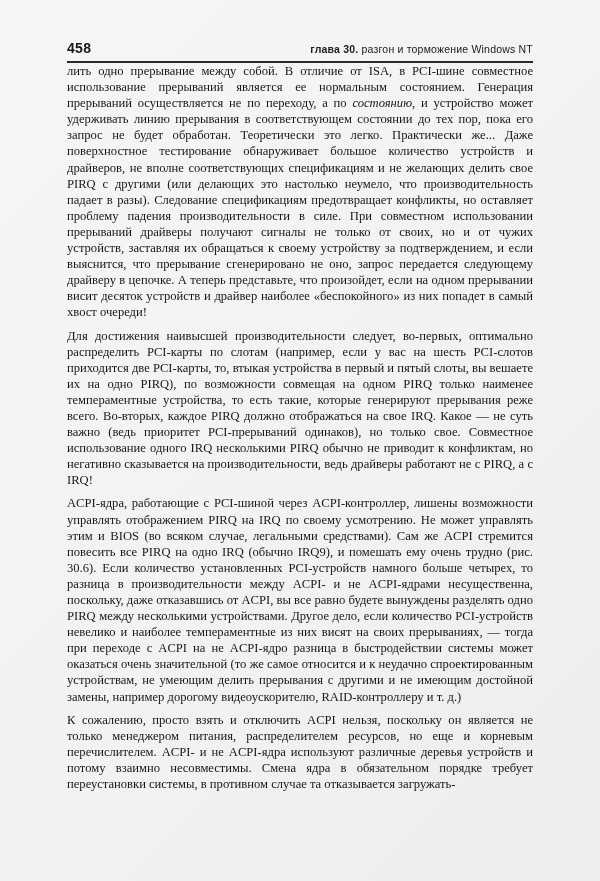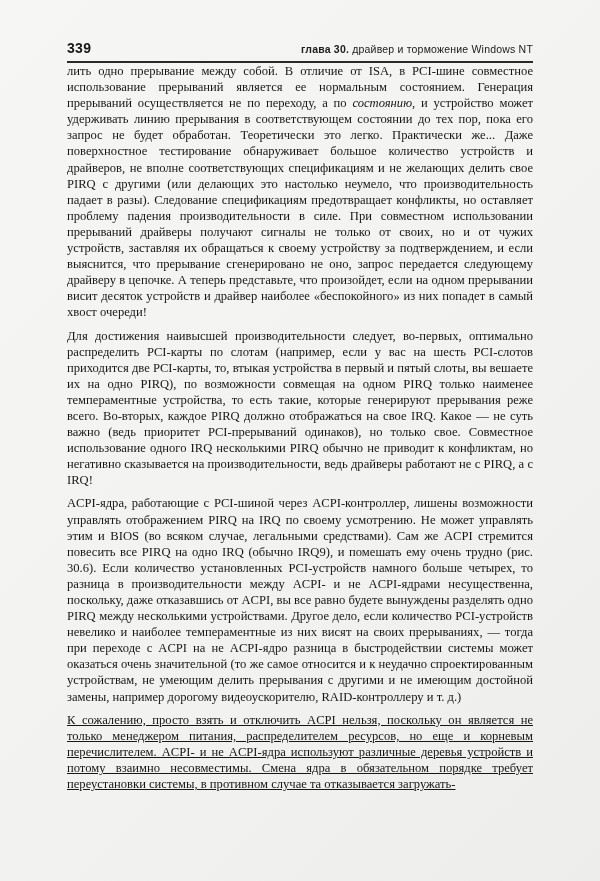--- a/index.html
+++ b/index.html
@@ -50,32 +50,32 @@
   .body-text {
     font-size: 12.6px;
     line-height: 16.1px;
     text-align: justify;
     hyphens: auto;
     -webkit-hyphens: auto;
   }
   .body-text p {
     margin: 0 0 7px 0;
   }
-  .body-text p:last-child { margin-bottom: 0; text-decoration: underline; }
+  .body-text p:last-child { margin-bottom: 0; }
   .ital { font-style: italic; }
 </style>
 </head>
 <body>
 
 <div class="page">
   <div class="inner">
 
     <header class="running-head">
-      <span class="page-number">339</span>
-      <span class="head-title"><b>глава 30.</b><span> драйвер и торможение Windows NT</span></span>
+      <span class="page-number">458</span>
+      <span class="head-title"><b>глава 30.</b><span> разгон и торможение Windows NT</span></span>
     </header>
 
     <div class="head-rule"></div>
 
     <main class="body-text">
       <p><span>лить одно прерывание между собой. В отличие от ISA, в PCI-шине совместное использование прерываний является ее нормальным состоянием. Генерация прерываний осуществляется не по переходу, а по </span><span class="ital">состоянию</span><span>, и устройство может удерживать линию прерывания в соответствующем состоянии до тех пор, пока его запрос не будет обработан. Теоретически это легко. Практически же... Даже поверхностное тестирование обнаруживает большое количество устройств и драйверов, не вполне соответствующих спецификациям и не желающих делить свое PIRQ с другими (или делающих это настолько неумело, что производительность падает в разы). Следование спецификациям предотвращает конфликты, но оставляет проблему падения производительности в силе. При совместном использовании прерываний драйверы получают сигналы не только от своих, но и от чужих устройств, заставляя их обращаться к своему устройству за подтверждением, и если выяснится, что прерывание сгенерировано не оно, запрос передается следующему драйверу в цепочке. А теперь представьте, что произойдет, если на одном прерывании висит десяток устройств и драйвер наиболее «беспокойного» из них попадет в самый хвост очереди!</span></p>
       <p>Для достижения наивысшей производительности следует, во-первых, оптимально распределить PCI-карты по слотам (например, если у вас на шесть PCI-слотов приходится две PCI-карты, то, втыкая устройства в первый и пятый слоты, вы вешаете их на одно PIRQ), по возможности совмещая на одном PIRQ только наименее темпераментные устройства, то есть такие, которые генерируют прерывания реже всего. Во-вторых, каждое PIRQ должно отображаться на свое IRQ. Какое — не суть важно (ведь приоритет PCI-прерываний одинаков), но только свое. Совместное использование одного IRQ несколькими PIRQ обычно не приводит к конфликтам, но негативно сказывается на производительности, ведь драйверы работают не с PIRQ, а с IRQ!</p>
       <p>ACPI-ядра, работающие с PCI-шиной через ACPI-контроллер, лишены возможности управлять отображением PIRQ на IRQ по своему усмотрению. Не может управлять этим и BIOS (во всяком случае, легальными средствами). Сам же ACPI стремится повесить все PIRQ на одно IRQ (обычно IRQ9), и помешать ему очень трудно (рис. 30.6). Если количество установленных PCI-устройств намного больше четырех, то разница в производительности между ACPI- и не ACPI-ядрами несущественна, поскольку, даже отказавшись от ACPI, вы все равно будете вынуждены разделять одно PIRQ между несколькими устройствами. Другое дело, если количество PCI-устройств невелико и наиболее темпераментные из них висят на своих прерываниях, — тогда при переходе с ACPI на не ACPI-ядро разница в быстродействии системы может оказаться очень значительной (то же самое относится и к неудачно спроектированным устройствам, не умеющим делить прерывания с другими и не имеющим достойной замены, например дорогому видеоускорителю, RAID-контроллеру и т. д.)</p>
       <p>К сожалению, просто взять и отключить ACPI нельзя, поскольку он является не только менеджером питания, распределителем ресурсов, но еще и корневым перечислителем. ACPI- и не ACPI-ядра используют различные деревья устройств и потому взаимно несовместимы. Смена ядра в обязательном порядке требует переустановки системы, в противном случае та отказывается загружать-</p>
     </main>

